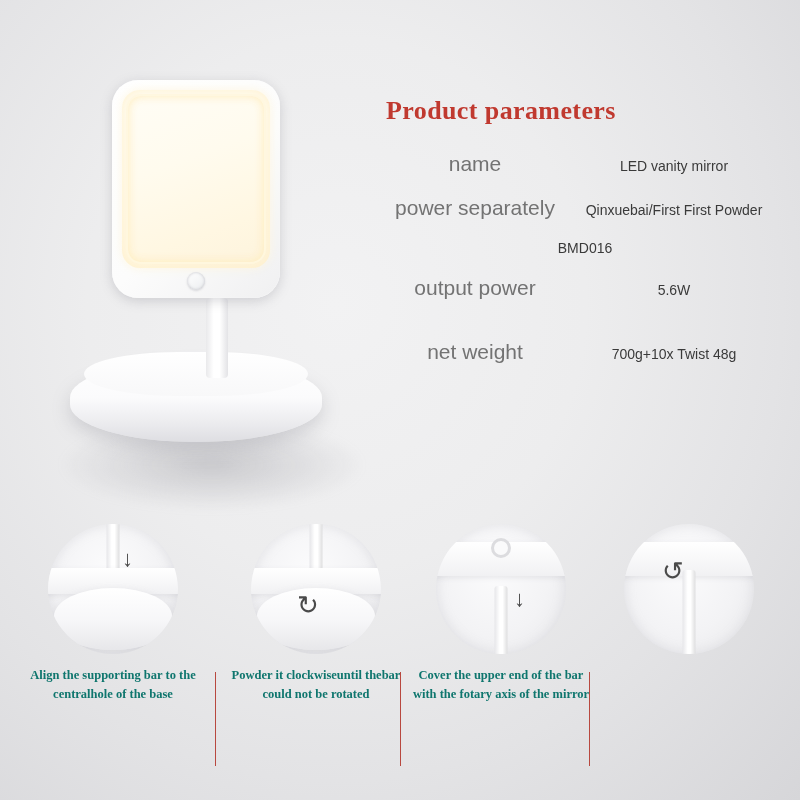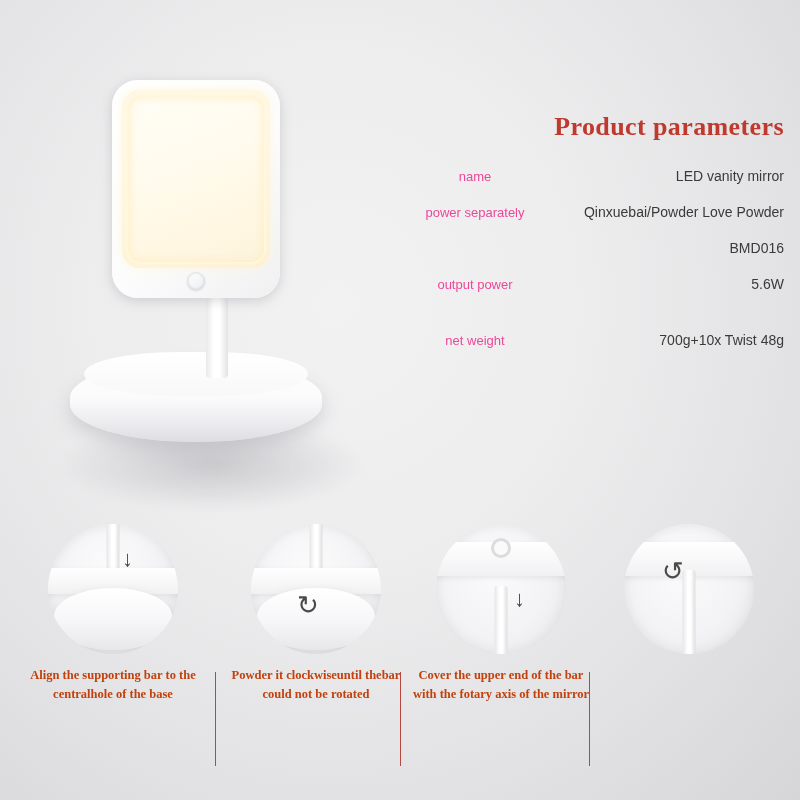--- a/index.html
+++ b/index.html
@@ -102,43 +102,42 @@
   }
 
   
   #parameters-panel {
     position: absolute;
     left: 386px;
     top: 96px;
     width: 398px;
   }
   #parameters-title {
-    text-align: right;
+    text-align: left;
     font-family: "Liberation Serif", serif;
     font-weight: bold;
     font-size: 26px;
     color: #c0392f;
     letter-spacing: 0.4px;
     margin-bottom: 26px;
-    margin-top: 16px;
   }
   .param-row {
     display: flex;
     align-items: baseline;
     margin-bottom: 20px;
   }
   .param-label {
     width: 178px;
     text-align: center;
-    font-size: 13px;
-    color: #ec4899;
+    font-size: 21px;
+    color: #737373;
   }
   .param-value {
     flex: 1;
-    text-align: right;
+    text-align: center;
     font-size: 14px;
     color: #3a3a3a;
   }
 
   
   #steps-row {
     position: absolute;
     left: 0;
     top: 524px;
     width: 800px;
@@ -211,21 +210,21 @@
     height: 26px;
     background: linear-gradient(180deg,#ffffff 0%,#f1f1f3 100%);
     box-shadow: 0 2px 5px rgba(160,160,170,0.2);
   }
   .step-caption {
     margin-top: 12px;
     font-family: "Liberation Serif", serif;
     font-weight: bold;
     font-size: 12.5px;
     line-height: 1.55;
-    color: #c2410c;
+    color: #0f766e;
     padding: 0 4px;
   }
   .step-divider {
     position: absolute;
     top: 148px;
     width: 1px;
     height: 94px;
     background: #b8483f;
   }
 </style>
@@ -245,21 +244,21 @@
 
 <div id="parameters-panel">
   <div id="parameters-title">Product parameters</div>
 
   <div class="param-row">
     <div class="param-label">name</div>
     <div class="param-value">LED vanity mirror</div>
   </div>
   <div class="param-row">
     <div class="param-label">power separately</div>
-    <div class="param-value">Qinxuebai/Powder Love Powder</div>
+    <div class="param-value">Qinxuebai/First First Powder</div>
   </div>
   <div class="param-row">
     <div class="param-value">BMD016</div>
   </div>
   <div class="param-row">
     <div class="param-label">output power</div>
     <div class="param-value">5.6W</div>
   </div>
   <div class="param-row">
   </div>

